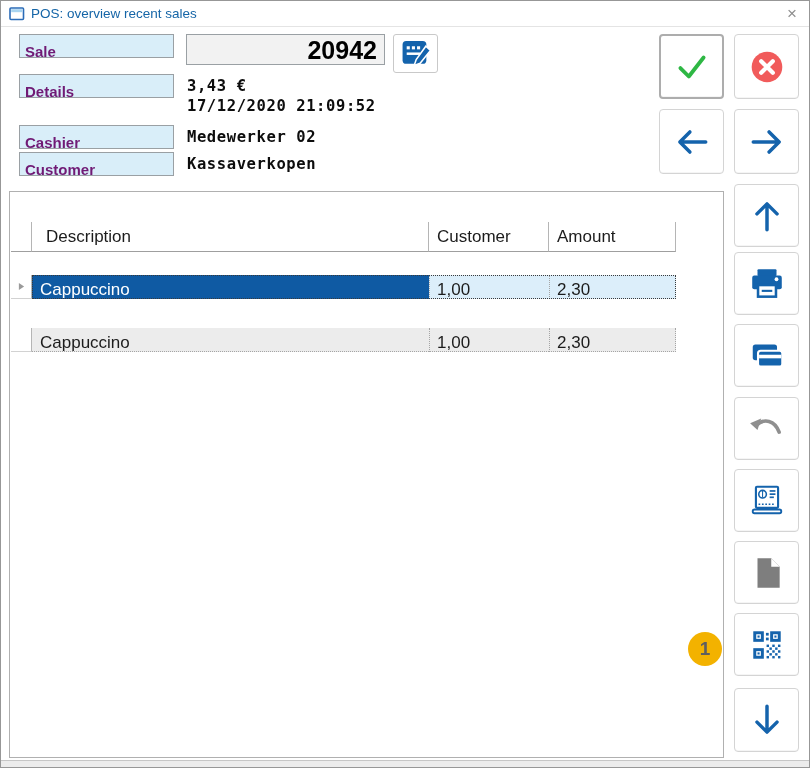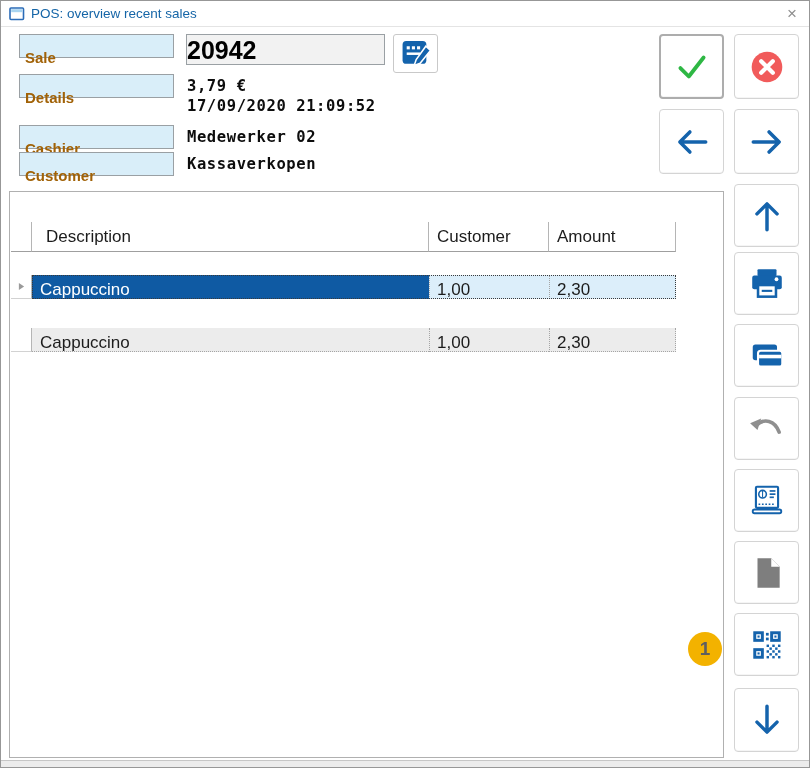--- a/index.html
+++ b/index.html
@@ -14,31 +14,31 @@
     border-bottom:1px solid #e4e4e4; background:#ffffff;
   }
   .win-icon { width:16px; height:14px; margin-right:6px; flex:0 0 auto; }
   .title-text { color:#1565a7; font-size:13.5px; white-space:nowrap; }
   .close-x { margin-left:auto; color:#8f8f8f; font-size:17px; line-height:1; cursor:default; padding:0 4px; }
 
   
   .flabel {
     position:absolute; left:18px; width:155px; height:24px; box-sizing:border-box;
     background:#d9eef9; border:1px solid #9aa0a4;
-    font-weight:bold; font-size:15px; color:#a16207; padding:14px 0 0 5px;
+    font-weight:bold; font-size:15px; color:#701a75; padding:8px 0 0 5px;
   }
   .lbl-sale     { top:33px; }
   .lbl-details  { top:73px; }
   .lbl-cashier  { top:124px; }
   .lbl-customer { top:151px; }
 
   .sale-field {
     position:absolute; left:185px; top:33px; width:199px; height:31px; box-sizing:border-box;
     background:#f2f2f2; border:1px solid #9aa0a4;
-    font-weight:bold; font-size:25px; color:#000; 
+    font-weight:bold; font-size:25px; color:#000; text-align:right;
     padding:1px 7px 0 0; line-height:28px;
   }
   .lookup-btn {
     position:absolute; left:392px; top:33px; width:45px; height:39px; box-sizing:border-box;
     background:#ffffff; border:1px solid #c9c9c9; border-radius:3px; padding:3px 0 0 0; cursor:pointer;
   }
   .mono {
     position:absolute; left:186px; height:20px;
     font-family:"DejaVu Sans Mono", monospace; font-weight:bold;
     font-size:15.5px; letter-spacing:0.6px; color:#0d0d0d; white-space:nowrap;
@@ -128,22 +128,22 @@
     <svg viewBox="0 0 32 30" width="34" height="31">
       <rect x="3" y="3" width="23" height="22" rx="3.5" fill="#1463ac"></rect>
       <rect x="7" y="8" width="3" height="3" fill="#ffffff"></rect>
       <rect x="12" y="8" width="3" height="3" fill="#ffffff"></rect>
       <rect x="17" y="8" width="3" height="3" fill="#ffffff"></rect>
       <rect x="7" y="14" width="13" height="2.4" fill="#ffffff"></rect>
       <path d="M25.5 8 l4.5 4 L20 24.5 l-5.8 2.2 2-5.8 z" fill="#1463ac" stroke="#ffffff" stroke-width="1.5"></path>
     </svg>
   </button>
 
-  <div class="mono v-amount">3,79 €</div>
-  <div class="mono v-datetime">17/09/2020 21:09:52</div>
+  <div class="mono v-amount">3,43 €</div>
+  <div class="mono v-datetime">17/12/2020 21:09:52</div>
   <div class="mono v-cashier">Medewerker 02</div>
   <div class="mono v-customer">Kassaverkopen</div>
 
   <button class="btn b-check">
     <svg viewBox="0 0 36 36" width="38" height="38">
       <path d="M7 19 L15 27 L29 9" fill="none" stroke="#2eb744" stroke-width="3.6" stroke-linecap="round" stroke-linejoin="round"></path>
     </svg>
   </button>
   <button class="btn b-cancel">
     <svg viewBox="0 0 36 36" width="38" height="38">

